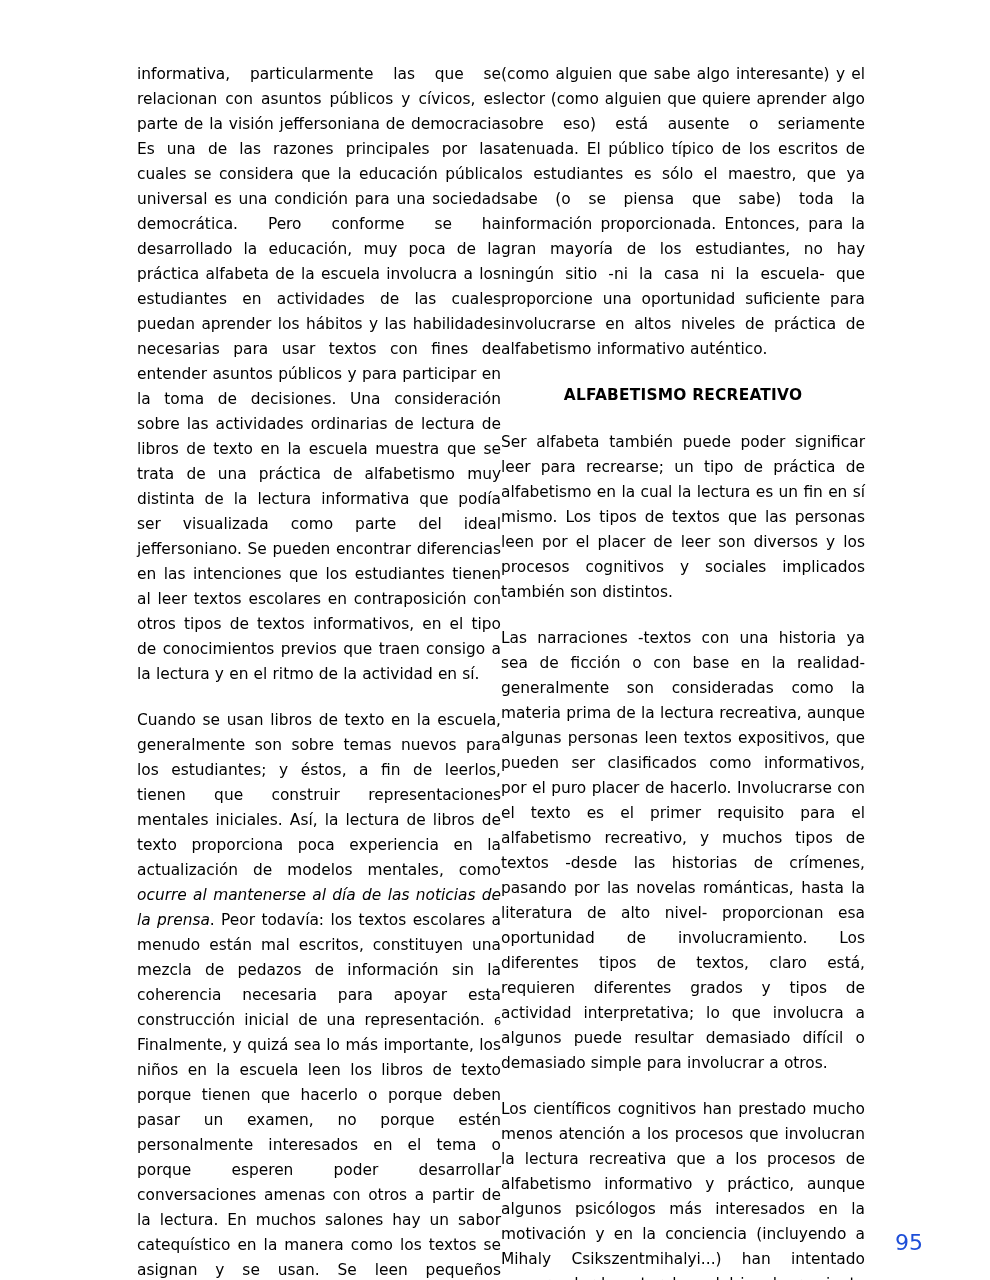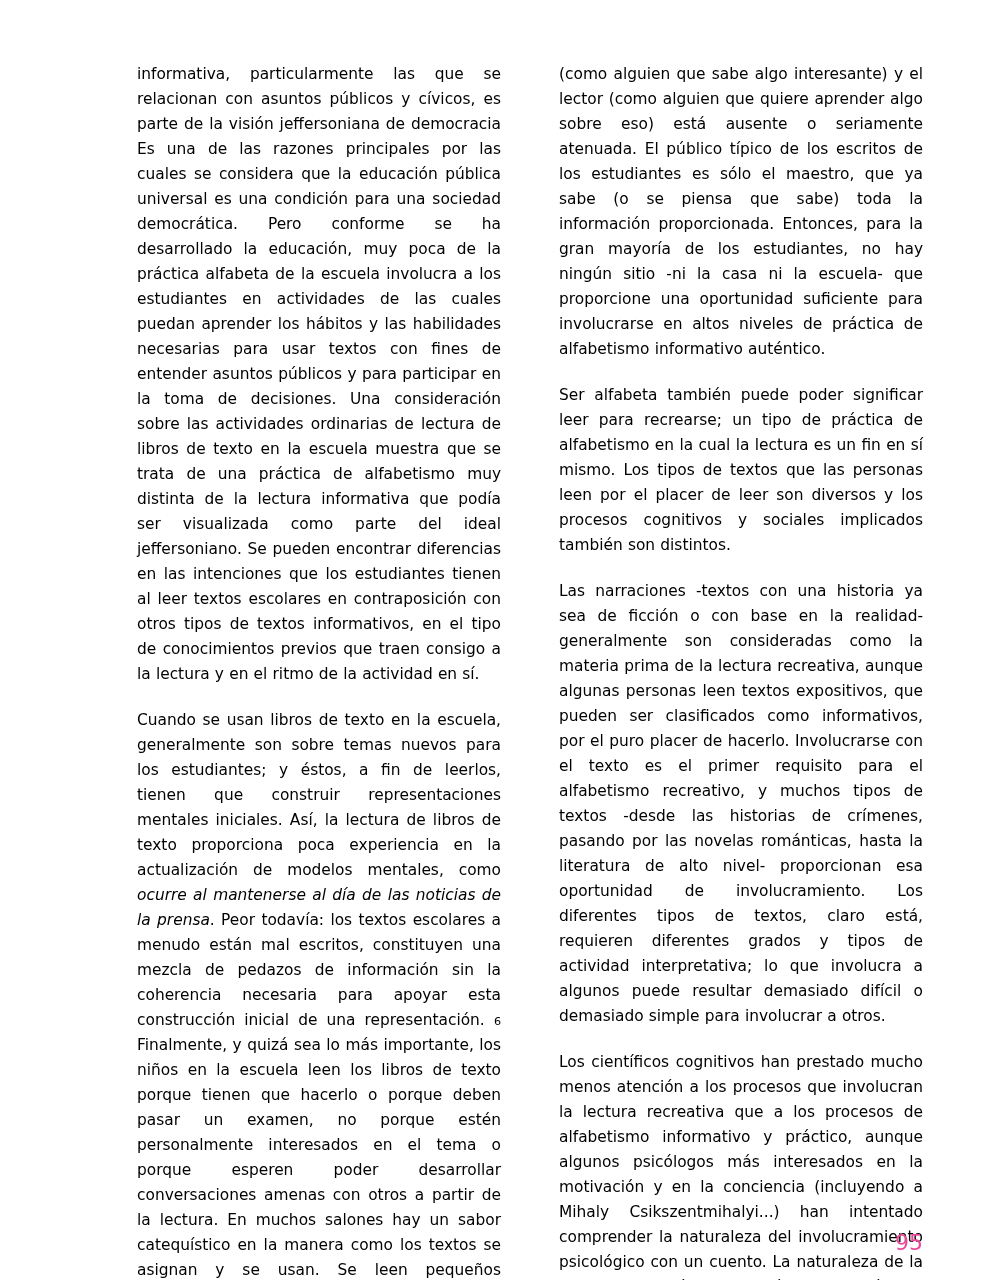--- a/index.html
+++ b/index.html
@@ -22,21 +22,20 @@
   }
   .content {
     position: absolute;
     left: 137px;
     top: 62px;
     width: 786px;
     height: 1140px;
     display: flex;
     flex-direction: row;
     align-items: flex-start;
-    justify-content: space-between;
   }
   .column {
     width: 364px;
     box-sizing: border-box;
   }
   .para {
     font-size: 15.4px;
     line-height: 25.0px;
     text-align: justify;
     text-justify: inter-word;
@@ -65,21 +64,21 @@
     letter-spacing: 0.015em;
     margin: 21px 0 22px 0;
   }
   .pagenum {
     position: absolute;
     right: 67px;
     bottom: 26px;
     font-size: 22px;
     line-height: 1;
     font-weight: normal;
-    color: #ec4899;
+    color: #1d4ed8;
   }
 </style>
 </head>
 <body>
 
 <div class="page">
 
   <div class="content">
 
     <div class="column">
@@ -87,20 +86,21 @@
       <p class="para"><span>informativa, particularmente las que se relacionan con asuntos públicos y cívicos, es parte de la visión jeffersoniana de democracia Es una de las razones principales por las cuales se considera que la educación pública universal es una condición para una sociedad democrática. Pero conforme se ha desarrollado la educación, muy poca de la práctica alfabeta de la escuela involucra a los estudiantes en actividades de las cuales puedan aprender los hábitos y las habilidades necesarias para usar textos con fines de entender asuntos públicos y para participar en la toma de decisiones. Una consideración sobre las actividades ordinarias de lectura de libros de texto en la escuela muestra que se trata de una práctica de alfabetismo muy distinta de la lectura informativa que podía ser visualizada como parte del ideal jeffersoniano. Se pueden encontrar diferencias en las intenciones que los estudiantes tienen al leer textos escolares en contraposición con otros tipos de textos informativos, en el tipo de conocimientos previos que traen consigo a la lectura y en el ritmo de la actividad en sí.</span></p>
 
       <p class="para"><span>Cuando se usan libros de texto en la escuela, generalmente son sobre temas nuevos para los estudiantes; y éstos, a fin de leerlos, tienen que construir representaciones mentales iniciales. Así, la lectura de libros de texto proporciona poca experiencia en la actualización de modelos mentales, como </span><em>ocurre al mantenerse al día de las noticias de la prensa</em><span>. Peor todavía: los textos escolares a menudo están mal escritos, constituyen una mezcla de pedazos de información sin la coherencia necesaria para apoyar esta construcción inicial de una representación. </span><span class="fnote">6</span><span> Finalmente, y quizá sea lo más importante, los niños en la escuela leen los libros de texto porque tienen que hacerlo o porque deben pasar un examen, no porque estén personalmente interesados en el tema o porque esperen poder desarrollar conversaciones amenas con otros a partir de la lectura. En muchos salones hay un sabor catequístico en la manera como los textos se asignan y se usan. Se leen pequeños fragmentos y el maestro hace preguntas que requieren respuestas específicas, generalmente no Interpretativas. La experiencia de escritura informativa es, en el mejor de los casos aún más limitada. Las más de las veces, si acaso se llega a pedir a los estudiantes que escriban textos informativos o analíticos, es para que le demuestren al maestro que han realizado las lecturas requeridas y absorbido la interpretación canónica. La relación normal entre el autor</span></p>
 
     </div>
 
     <div class="column">
 
       <p class="para"><span>(como alguien que sabe algo interesante) y el lector (como alguien que quiere aprender algo sobre eso) está ausente o seriamente atenuada. El público típico de los escritos de los estudiantes es sólo el maestro, que ya sabe (o se piensa que sabe) toda la información proporcionada. Entonces, para la gran mayoría de los estudiantes, no hay ningún sitio -ni la casa ni la escuela- que proporcione una oportunidad suficiente para involucrarse en altos niveles de práctica de alfabetismo informativo auténtico.</span></p>
 
+      <h2 class="heading">ALFABETISMO RECREATIVO</h2>
 
       <p class="para"><span>Ser alfabeta también puede poder significar leer para recrearse; un tipo de práctica de alfabetismo en la cual la lectura es un fin en sí mismo. Los tipos de textos que las personas leen por el placer de leer son diversos y los procesos cognitivos y sociales implicados también son distintos.</span></p>
 
       <p class="para"><span>Las narraciones -textos con una historia ya sea de ficción o con base en la realidad- generalmente son consideradas como la materia prima de la lectura recreativa, aunque algunas personas leen textos expositivos, que pueden ser clasificados como informativos, por el puro placer de hacerlo. Involucrarse con el texto es el primer requisito para el alfabetismo recreativo, y muchos tipos de textos -desde las historias de crímenes, pasando por las novelas románticas, hasta la literatura de alto nivel- proporcionan esa oportunidad de involucramiento. Los diferentes tipos de textos, claro está, requieren diferentes grados y tipos de actividad interpretativa; lo que involucra a algunos puede resultar demasiado difícil o demasiado simple para involucrar a otros.</span></p>
 
       <p class="para tight"><span>Los científicos cognitivos han prestado mucho menos atención a los procesos que involucran la lectura recreativa que a los procesos de alfabetismo informativo y práctico, aunque algunos psicólogos más interesados en la motivación y en la conciencia (incluyendo a Mihaly Csikszentmihalyi...) han intentado comprender la naturaleza del involucramiento psicológico con un cuento. La naturaleza de la lectura de ficción es también, claro está, una de las principales preocupaciones de la teoría y la crítica literarias. Algunos teóricos literarios han explorado recientemente las múltiples metas personales que se pueden lograr por medio de la lectura recreativa: escaparse e imaginarse a sí mismo en condiciones más satisfactorias (como en la lectura de novelas románticas) </span></p>
 
     </div>
 
   </div>

